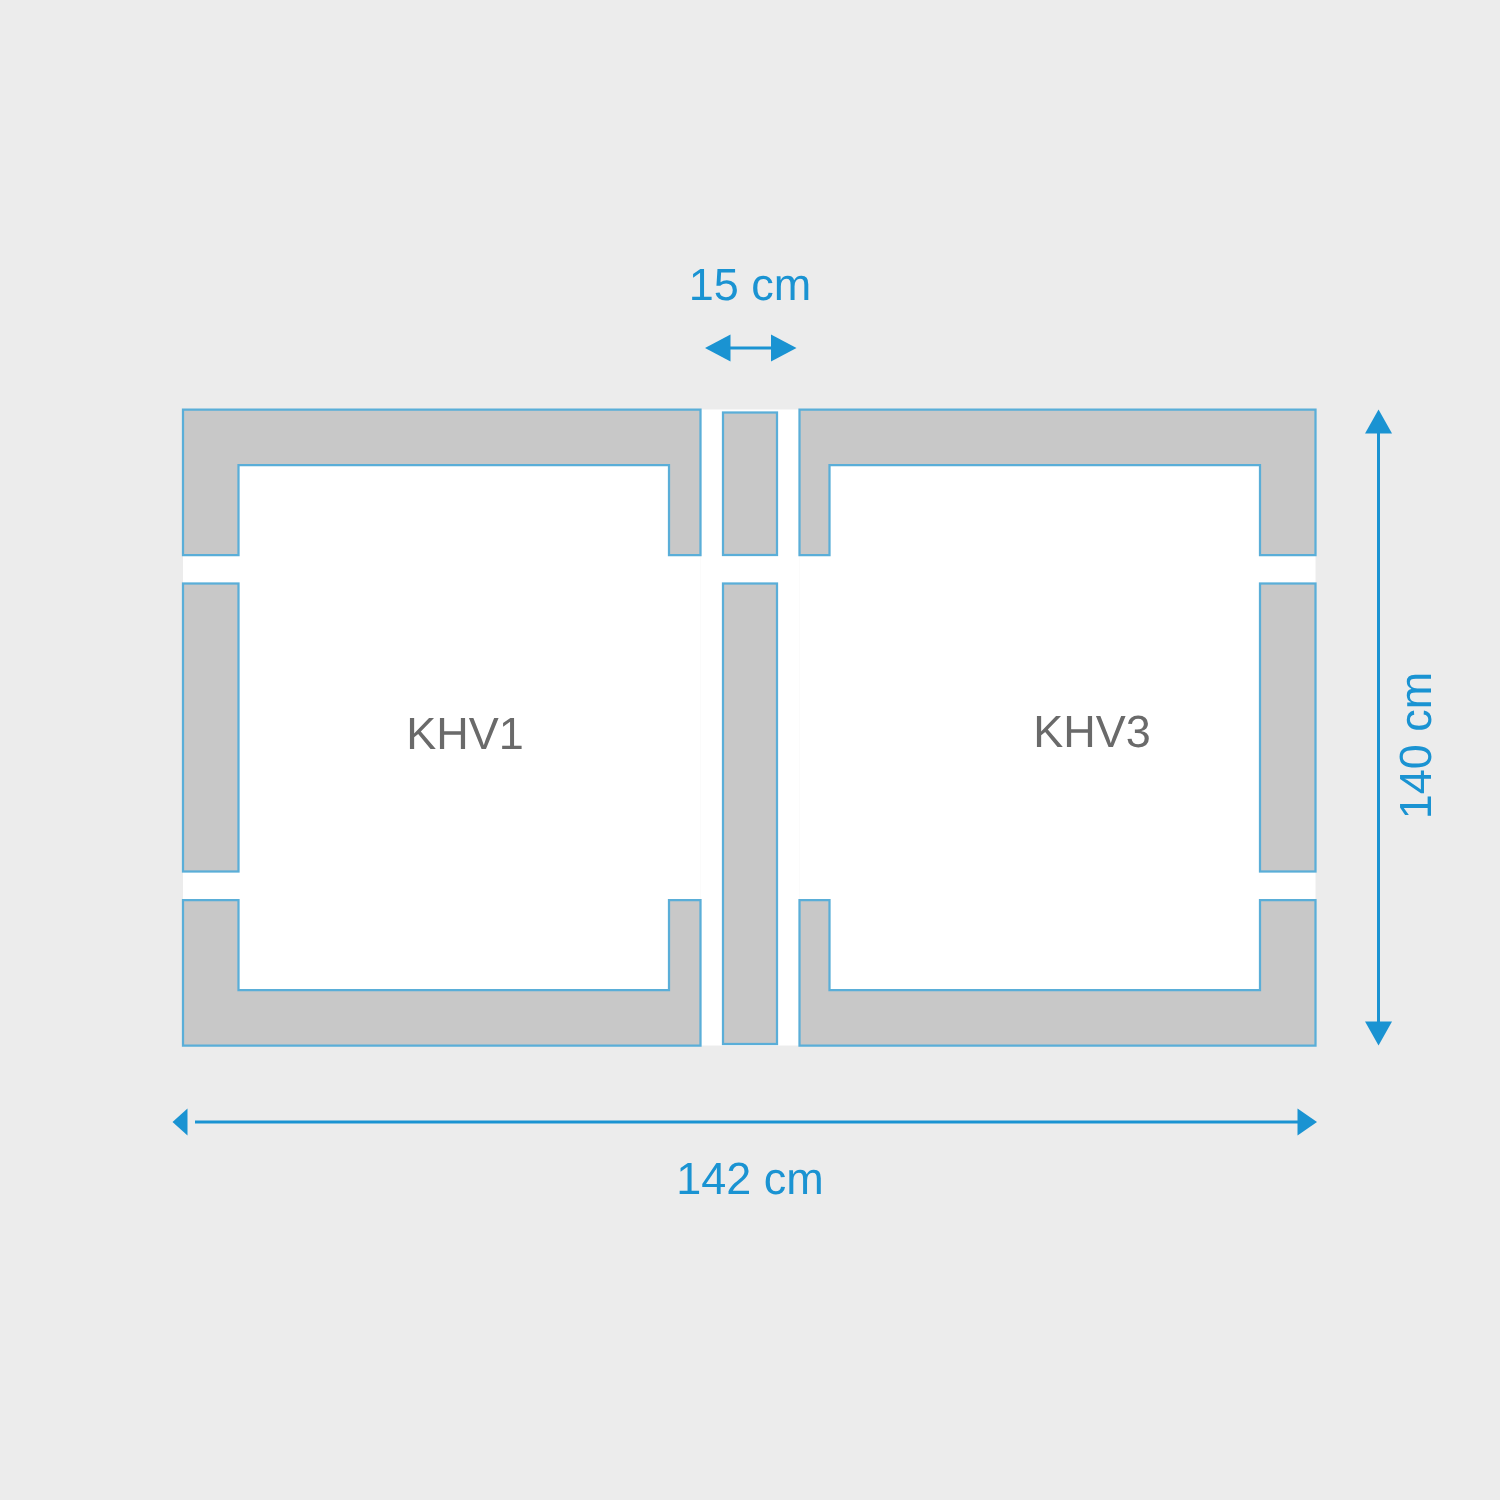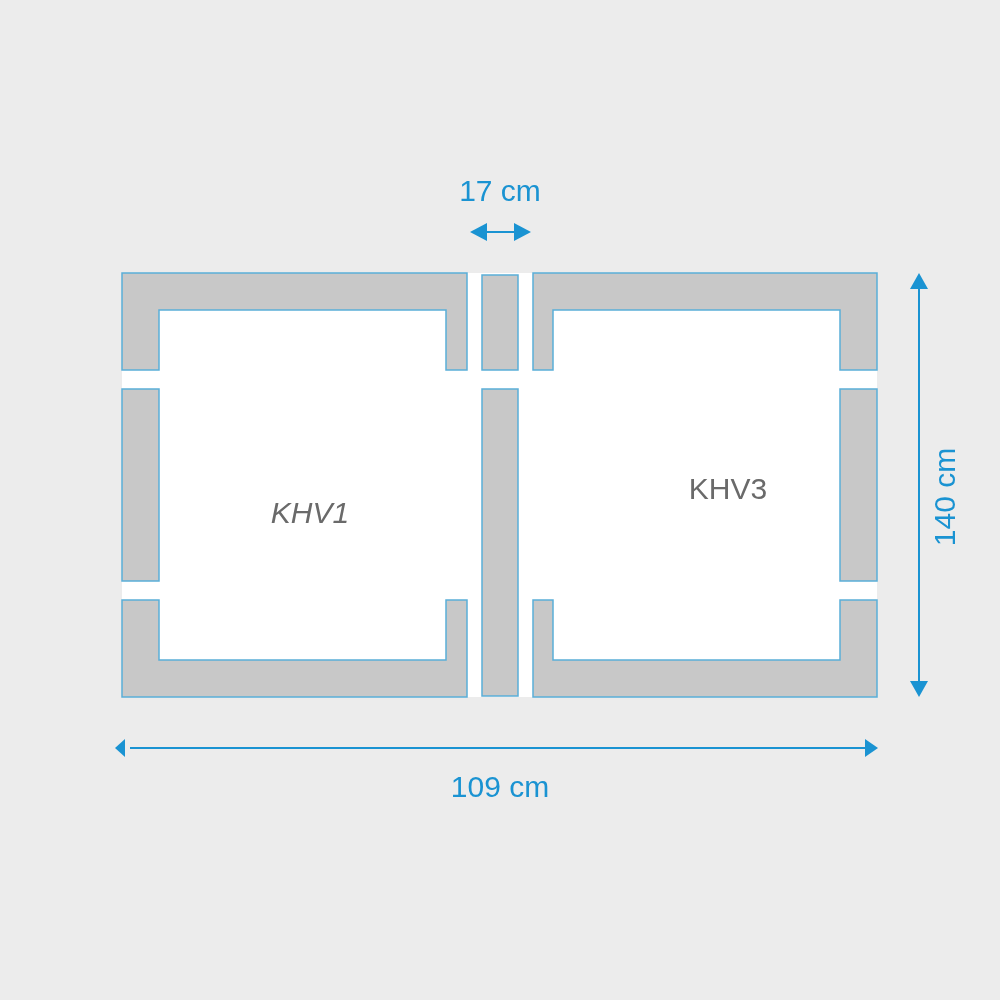--- a/index.html
+++ b/index.html
@@ -27,21 +27,21 @@
       text-align: center;
       white-space: nowrap;
     }
     #label-width-top { left: 440px; top: 174px; width: 120px; }
     #label-width-bottom { left: 420px; top: 770px; width: 160px; }
     #label-height {
       left: 880px; top: 480px; width: 130px;
       transform: rotate(-90deg);
       transform-origin: center center;
     }
-    #label-khv1 { left: 240px; top: 496px; width: 140px; font-style: italic; }
+    #label-khv1 { left: 240px; top: 473px; width: 140px; }
     #label-khv3 { left: 658px; top: 472px; width: 140px; }
   </style>
 </head>
 <body>
 
 <svg id="diagram" width="1000" height="1000" viewBox="0 0 1000 1000" xmlns="http://www.w3.org/2000/svg">
 
   <rect x="122" y="273" width="345" height="424" fill="#ffffff"></rect>
   <rect x="533" y="273" width="344" height="424" fill="#ffffff"></rect>
   <rect x="467" y="273" width="66" height="424" fill="#ffffff"></rect>
@@ -72,17 +72,17 @@
     <polygon points="878,748 865,739 865,757" stroke="none"></polygon>
   </g>
 
   <g fill="#1a93d2" stroke="#1a93d2">
     <line x1="919" y1="285" x2="919" y2="685" stroke-width="2"></line>
     <polygon points="919,273 910,289 928,289" stroke="none"></polygon>
     <polygon points="919,697 910,681 928,681" stroke="none"></polygon>
   </g>
 </svg>
 
-<div id="label-width-top" class="dim-label">17 cm</div>
-<div id="label-width-bottom" class="dim-label">109 cm</div>
+<div id="label-width-top" class="dim-label">15 cm</div>
+<div id="label-width-bottom" class="dim-label">142 cm</div>
 <div id="label-height" class="dim-label">140 cm</div>
 <div id="label-khv1" class="room-label">KHV1</div>
 <div id="label-khv3" class="room-label">KHV3</div>
 
 </body></html>

